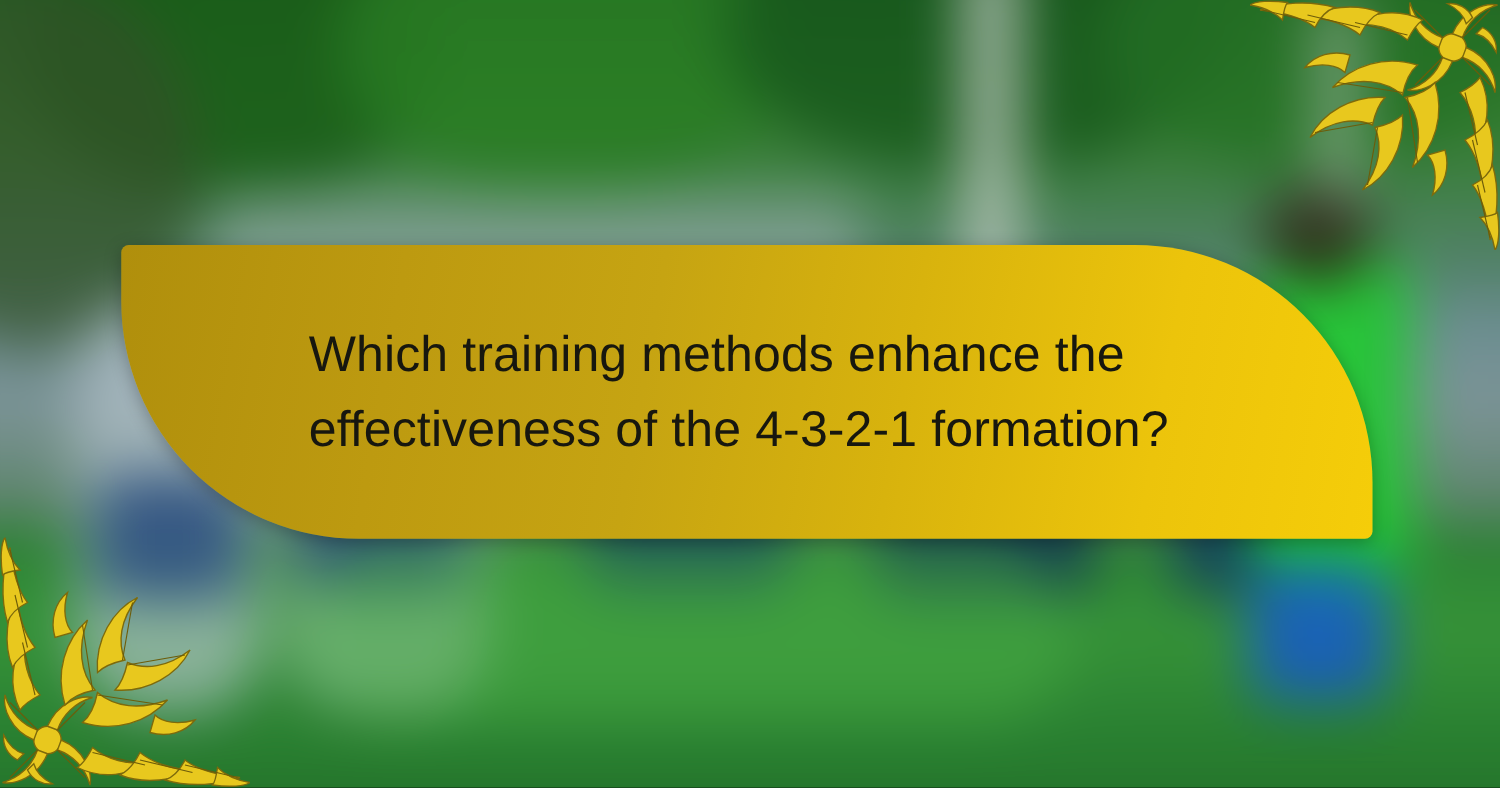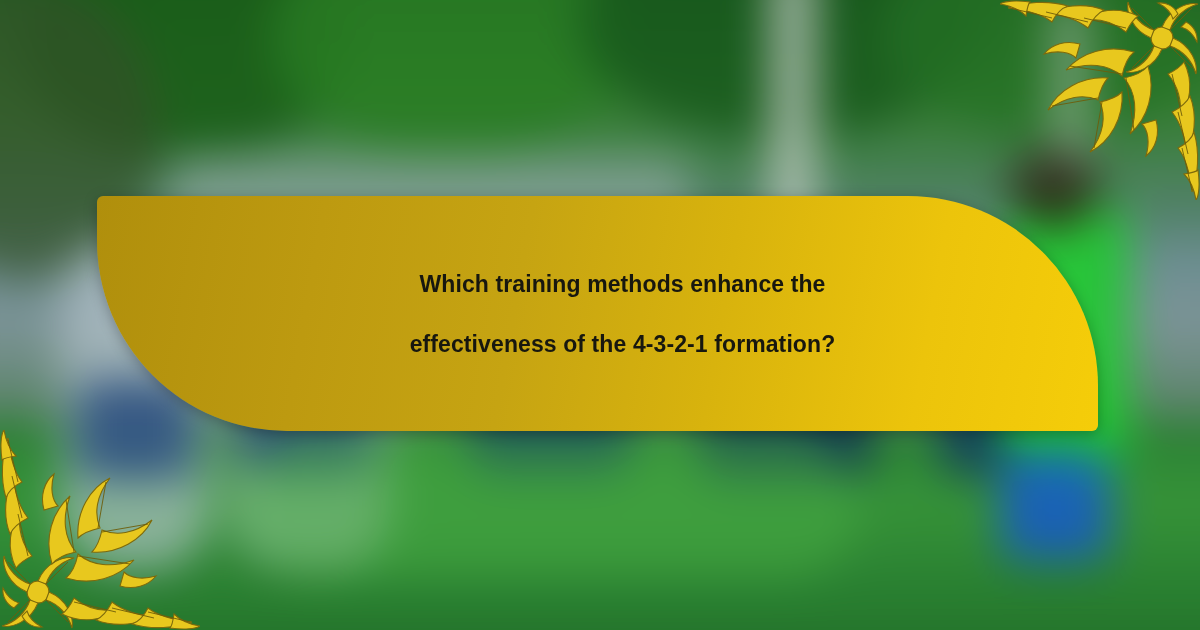--- a/index.html
+++ b/index.html
@@ -57,25 +57,24 @@
     border-radius:6px 190px 6px 190px;
     box-shadow:0 3px 14px rgba(0,0,0,0.28);
   }
 
   #banner-text {
     position:absolute;
     left:0; right:0;
     top:50%;
     transform:translateY(-50%);
     padding:0 100px 0 150px;
-    text-align:center;
     color:#17170f;
-    font-size:23px;
+    font-size:40px;
     line-height:60px;
-    font-weight:700;
+    font-weight:400;
     letter-spacing:0.1px;
     font-stretch:condensed;
     white-space:pre-line;
   }
 </style>
 </head>
 <body>
 
 <div id="stage">
 

